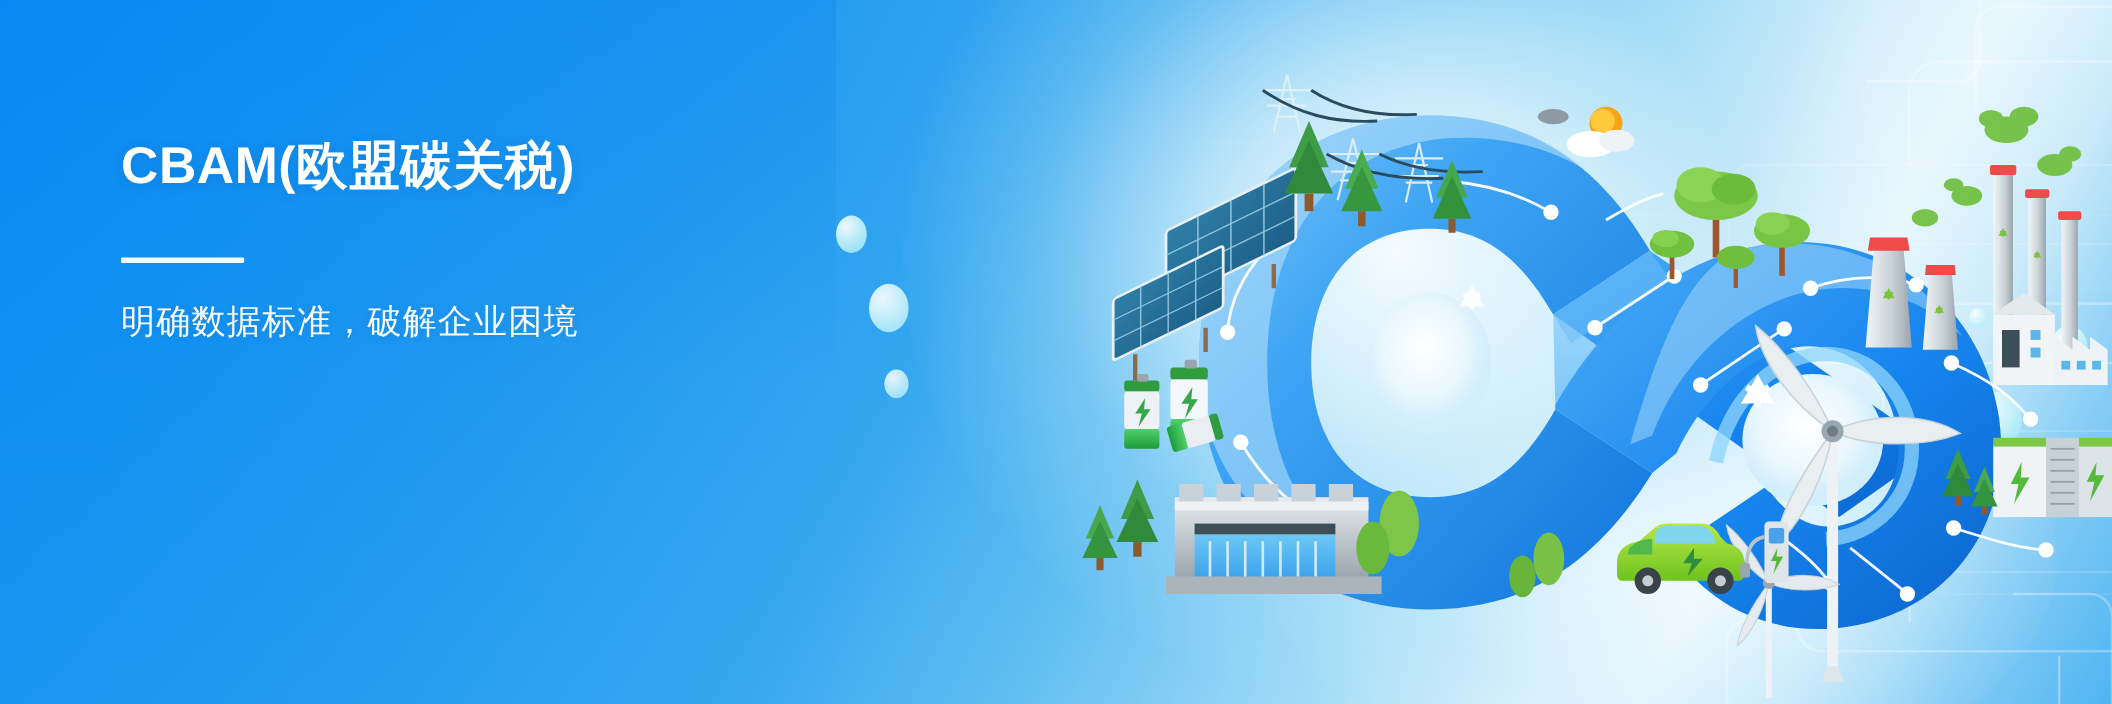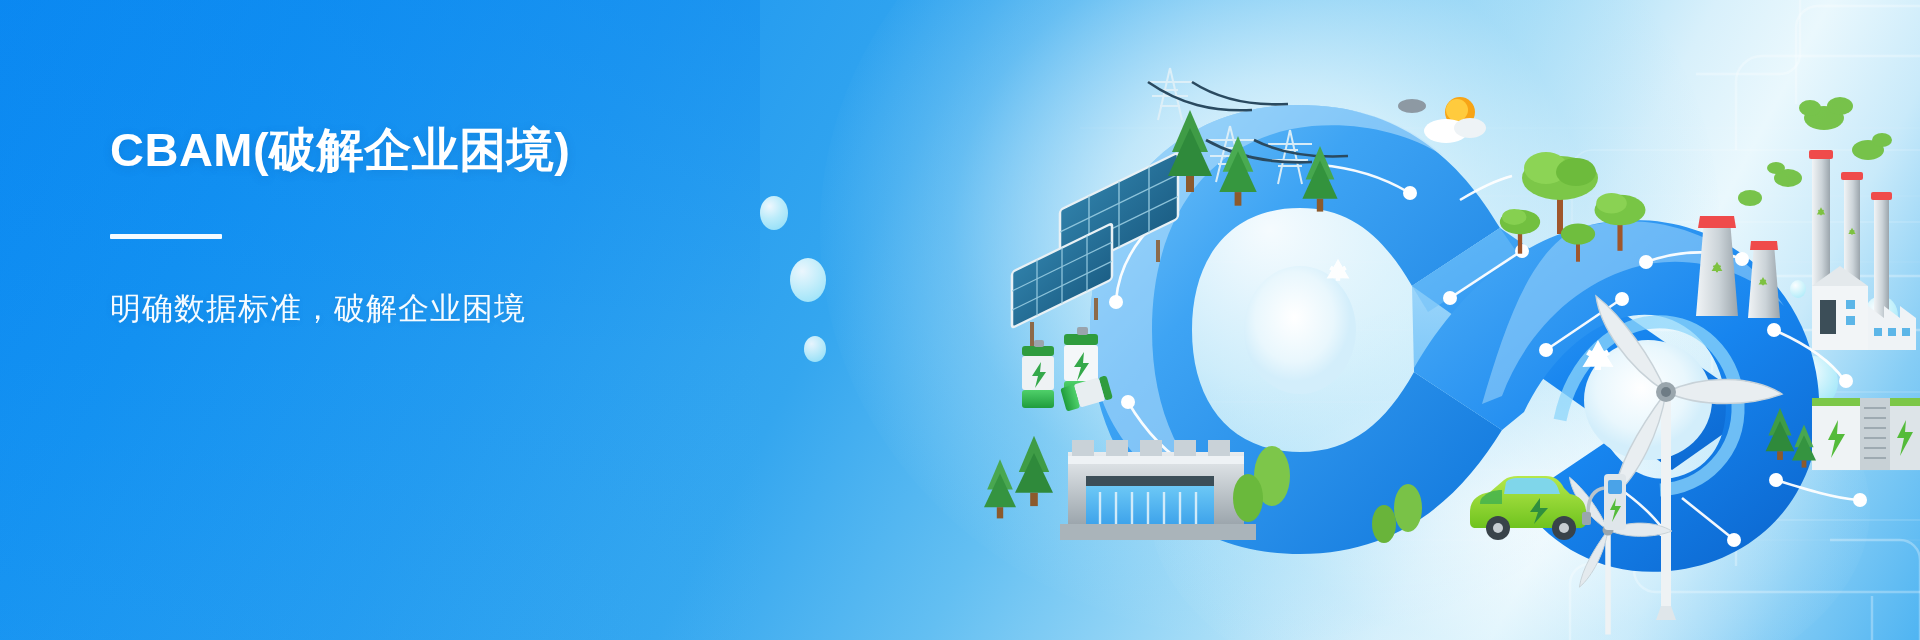--- a/index.html
+++ b/index.html
@@ -73,21 +73,21 @@
     text-shadow:0 2px 10px rgba(2,80,150,.18);
     white-space:nowrap;
   }
   #title .ln2{ display:block; }
   #divider{
     width:112px; height:5px; background:#ffffff;
     margin-top:52px; border-radius:1px;
     opacity:.96;
   }
   #subtitle{
-    margin-top:48px;
+    margin-top:32px;
     font-size:31px; line-height:44px; font-weight:400;
     color:rgba(255,255,255,.97);
     letter-spacing:1px;
     text-shadow:0 1px 6px rgba(2,80,150,.14);
     white-space:nowrap;
   }
 
   
   #illustration{
     position:absolute; left:760px; top:0; width:1160px; height:640px;
@@ -138,21 +138,21 @@
 
   <div class="bubble" style="left:760px;top:196px;width:28px;height:34px;background:radial-gradient(circle at 34% 30%, #ffffff 0%, #c8f2fb 42%, #8fe0f8 100%);opacity:.92;"></div>
   <div class="bubble" style="left:790px;top:258px;width:36px;height:44px;background:radial-gradient(circle at 34% 30%, #ffffff 0%, #d6f6fc 42%, #9ae6f9 100%);opacity:.9;"></div>
   <div class="bubble" style="left:804px;top:336px;width:22px;height:26px;background:radial-gradient(circle at 34% 30%, #ffffff 0%, #cdf3fb 45%, #92e2f8 100%);opacity:.88;"></div>
   <div class="bubble" style="left:1468px;top:240px;width:26px;height:30px;background:radial-gradient(circle at 34% 30%, #ffffff 0%, #d9f7fd 45%, #a3e9fa 100%);opacity:.8;"></div>
   <div class="bubble" style="left:1790px;top:280px;width:16px;height:18px;background:radial-gradient(circle at 34% 30%, #ffffff 0%, #d2f5fc 45%, #9ce7f9 100%);opacity:.92;"></div>
   <div class="bubble" style="left:1864px;top:296px;width:34px;height:40px;background:radial-gradient(circle at 34% 30%, #ffffff 0%, #cdf4fc 42%, #8fe3f8 100%);opacity:.95;"></div>
   <div class="bubble" style="left:1790px;top:356px;width:48px;height:52px;background:radial-gradient(circle at 34% 30%, #ffffff 0%, #cff4fc 40%, #8ce2f8 100%);opacity:.95;"></div>
 
   <div id="text-block">
-    <h1 id="title"><span>CBAM(破解企业困境)</span></h1>
+    <h1 id="title"><span>CBAM(欧盟碳关税)</span></h1>
     <div id="divider"></div>
     <p id="subtitle">明确数据标准，破解企业困境</p>
   </div>
 
   <div id="illustration">
     <svg id="illu-svg" viewBox="0 0 1160 640">
       <defs>
         <linearGradient id="loopA" x1="0" y1="0" x2="1" y2="1">
           <stop offset="0" stop-color="#7cc8f8"></stop>
           <stop offset="35%" stop-color="#3ea4f4"></stop>

